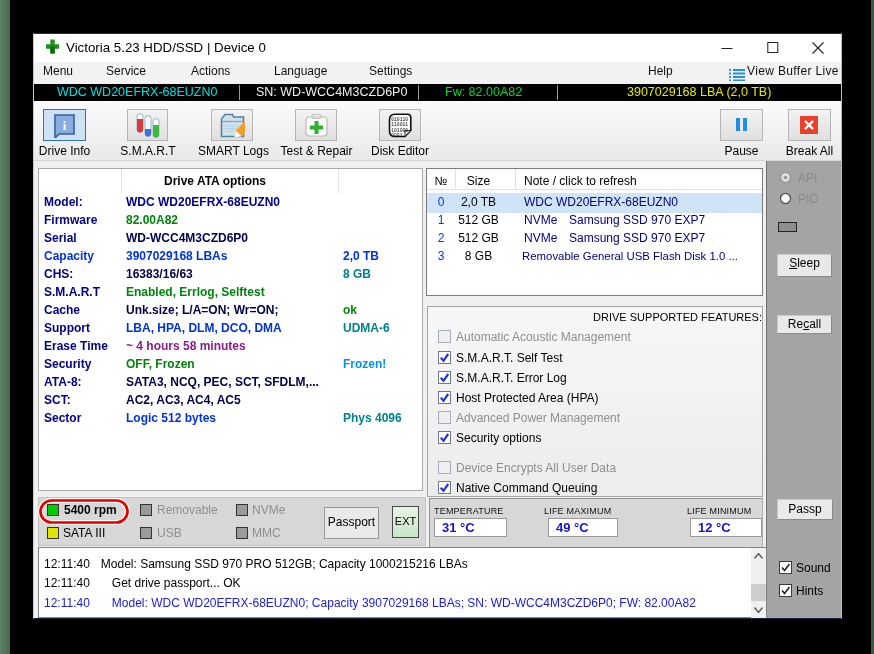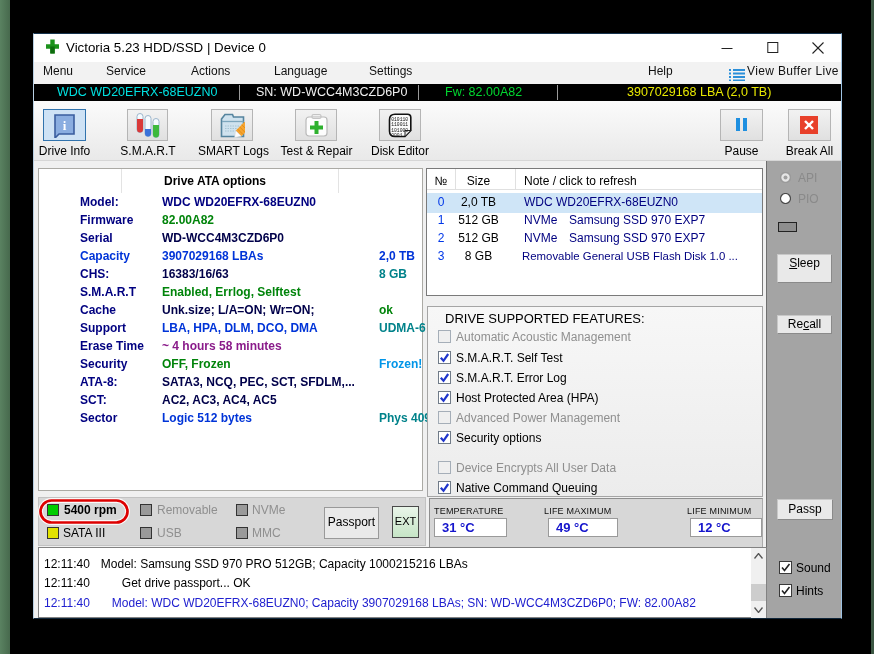--- a/index.html
+++ b/index.html
@@ -19,21 +19,21 @@
 
 #blackbar{left:0;top:50px;width:807px;height:17px;background:#000;font-size:12.5px;}
 .bb{top:1px;white-space:nowrap;}
 .bsep{top:1px;width:1px;height:15px;background:#9a9a9a;}
 
 #toolbar{left:0;top:67px;width:807px;height:60px;background:linear-gradient(#fbfbfb,#e9e9e9);border-bottom:1px solid #d6d6d6;}
 .tbox{width:43px;height:32px;background:linear-gradient(#f2f2f2,#e0e0e0);border:1px solid #b5b5b5;top:8px;}
 .tlbl{top:43px;font-size:12px;color:#000;text-align:center;white-space:nowrap;}
 
 #leftpanel{left:4px;top:134px;width:385px;height:323px;background:#fff;border:1px solid #abaaa5;font-size:12px;font-weight:bold;}
-.lprow{white-space:nowrap;margin-left:36px;}
+.lprow{white-space:nowrap;}
 #dtable{left:392px;top:134px;width:337px;height:128px;background:#fff;border:1px solid #7a7a7a;font-size:12px;}
 #features{left:393px;top:272px;width:336px;height:191px;background:linear-gradient(#f7f7f7,#ececec);border:1px solid #a5a5a5;font-size:12px;}
 .cb{width:13px;height:13px;background:#fff;border:1px solid #707b88;}
 .cbd{width:13px;height:13px;background:#efefef;border:1px solid #a5aeb8;}
 #rpmstrip{left:4px;top:463px;width:388px;height:49px;background:#d7d7d7;border:1px solid #c2c2c2;font-size:12px;}
 #temppanel{left:395px;top:464px;width:334px;height:56px;background:#d7d7d7;border:1px solid #ababab;border-top-color:#8f8f8f;border-left-color:#8f8f8f;}
 .tmplbl{top:7px;font-size:9px;color:#111;letter-spacing:0.2px;white-space:nowrap;}
 .tmpbox{top:19px;height:19px;background:#ffffff;border:1px solid #9a9a9a;color:#1515cc;font-weight:bold;font-size:13px;padding:1px 0 0 7px;}
 
 #sidebar{left:732px;top:127px;width:75px;height:390px;background:#a4a4a4;border-left:1px solid #6f6f6f;font-size:12px;}
@@ -205,21 +205,21 @@
       <span class="abs" style="left:97px;color:#000080">NVMe</span>
       <span class="abs" style="left:142px;color:#000080">Samsung SSD 970 EXP7</span>
     </div>
     <div class="abs" style="left:0;top:78px;width:335px;height:18px;padding-top:2px">
       <span class="abs" style="left:0;width:28px;text-align:center;color:#0037e8">3</span>
       <span class="abs" style="left:22px;width:59px;text-align:center;color:#000">8 GB</span>
       <span class="abs" style="left:95px;color:#000080;font-size:11.4px;top:3px">Removable General USB Flash Disk&nbsp;1.0 ...</span>
     </div>
   </div>
   <div id="features" class="abs">
-    <div class="abs" style="left:17px;top:4px;width:334px;text-align:left;color:#000;font-size:13px">DRIVE SUPPORTED FEATURES:</div>
+    <div class="abs" style="left:0;top:4px;width:334px;text-align:right;color:#000;font-size:11px">DRIVE SUPPORTED FEATURES:</div>
     <div class="abs cbd" style="left:10px;top:23px"></div>
     <div class="abs" style="left:28px;top:23px;color:#8f8f8f">Automatic Acoustic Management</div>
     <div class="abs cb" style="left:10px;top:44px"></div>
     <svg class="abs" style="left:10px;top:44px" width="13" height="13">
         <path d="M2.8 6.8 l2.7 3 L10.2 3" fill="none" stroke="#2036cc" stroke-width="2.2"></path>
       </svg>
     <div class="abs" style="left:28px;top:44px;color:#000">S.M.A.R.T. Self Test</div>
     <div class="abs cb" style="left:10px;top:64px"></div>
     <svg class="abs" style="left:10px;top:64px" width="13" height="13">
         <path d="M2.8 6.8 l2.7 3 L10.2 3" fill="none" stroke="#2036cc" stroke-width="2.2"></path>
@@ -277,39 +277,39 @@
     <svg class="abs" style="left:13px;top:11px" width="11" height="11">
       <circle cx="5.5" cy="5.5" r="5" fill="#e6e6e6" stroke="#9a9a9a" stroke-width="1.6"></circle>
       <circle cx="5.5" cy="5.5" r="2" fill="#a0a0a0"></circle>
     </svg>
     <div class="abs" style="left:31px;top:10px;color:#8a8a8a">API</div>
     <svg class="abs" style="left:13px;top:32px" width="11" height="11">
       <circle cx="5.5" cy="5.5" r="5" fill="#fff" stroke="#4a4a4a" stroke-width="1.2"></circle>
     </svg>
     <div class="abs" style="left:31px;top:31px;color:#8a8a8a">PIO</div>
     <div class="abs" style="left:11px;top:61px;width:19px;height:10px;background:#8e8e8e;border:1px solid #222"></div>
-    <div class="abs sbtn" style="left:10px;top:93px;width:55px;height:29px;padding-top:1px"><u>S</u>leep</div>
+    <div class="abs sbtn" style="left:10px;top:93px;width:55px;height:23px;padding-top:1px"><u>S</u>leep</div>
     <div class="abs sbtn" style="left:10px;top:154px;width:55px;height:19px;padding-top:1px">Re<u>c</u>all</div>
     <div class="abs sbtn" style="left:10px;top:338px;width:56px;height:21px;padding-top:2px">Passp</div>
   </div>
   <div id="sidebar2" class="abs">
     <div class="abs" style="left:12px;top:10px;width:13px;height:13px;background:#fff;border:1px solid #3a3a3a"></div>
     <svg class="abs" style="left:12px;top:10px" width="13" height="13">
         <path d="M3 6.5 l2.5 3 L10.5 3" fill="none" stroke="#222" stroke-width="1.6"></path>
       </svg>
     <div class="abs" style="left:29px;top:10px;color:#000">Sound</div>
     <div class="abs" style="left:12px;top:33px;width:13px;height:13px;background:#fff;border:1px solid #3a3a3a"></div>
     <svg class="abs" style="left:12px;top:33px" width="13" height="13">
         <path d="M3 6.5 l2.5 3 L10.5 3" fill="none" stroke="#222" stroke-width="1.6"></path>
       </svg>
     <div class="abs" style="left:29px;top:33px;color:#000">Hints</div>
   </div>
   <div id="logbox" class="abs">
     <div class="abs logln" style="left:5px;top:9px;color:#000">12:11:40<span style="padding-left:11px">Model: Samsung SSD 970 PRO 512GB; Capacity 1000215216 LBAs</span></div>
-    <div class="abs logln" style="left:5px;top:28px;color:#000">12:11:40<span style="padding-left:32px">Get drive passport... OK</span></div>
+    <div class="abs logln" style="left:5px;top:28px;color:#000">12:11:40<span style="padding-left:22px">Get drive passport... OK</span></div>
     <div class="abs logln" style="left:5px;top:48px;color:#2020cf">12:11:40<span style="padding-left:22px">Model: WDC WD20EFRX-68EUZN0; Capacity 3907029168 LBAs; SN: WD-WCC4M3CZD6P0; FW: 82.00A82</span></div>
     <div class="abs" style="left:712px;top:0;width:15px;height:70px;background:#f0f0f0">
       <svg class="abs" style="left:3px;top:5px" width="9" height="6">
           <path d="M0.5 5.5 L4.5 0.5 L8.5 5.5" fill="none" stroke="#555" stroke-width="1.3"></path>
         </svg>
       <div class="abs" style="left:0;top:36px;width:15px;height:17px;background:#cdcdcd"></div>
       <svg class="abs" style="left:3px;top:59px" width="9" height="6">
           <path d="M0.5 0.5 L4.5 5.5 L8.5 0.5" fill="none" stroke="#555" stroke-width="1.3"></path>
         </svg>
     </div>

